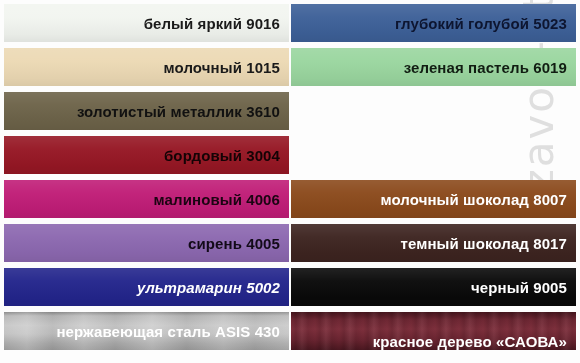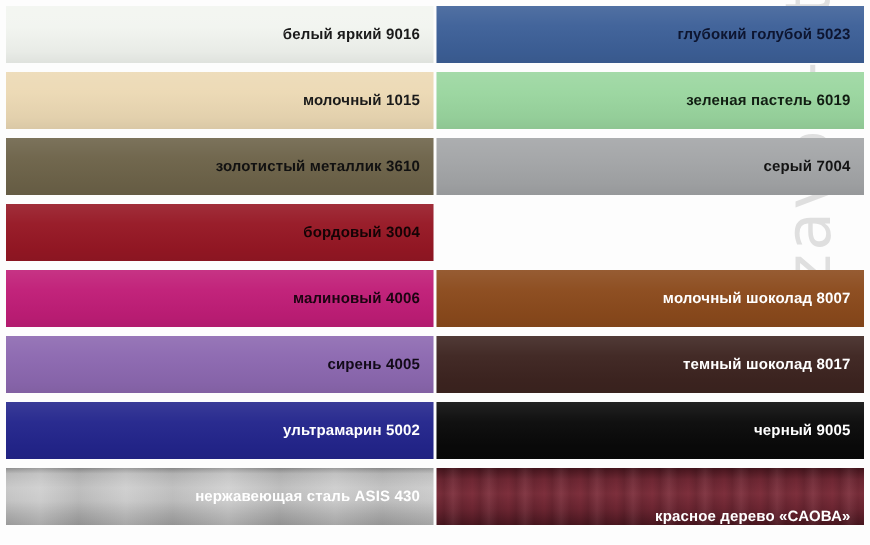--- a/index.html
+++ b/index.html
@@ -72,21 +72,21 @@
     box-sizing: border-box;
     padding-right: 9px;
     overflow: hidden;
   }
   .swatch.left  { margin-left: 4px; }
   .swatch.right { margin-right: 4px; }
 
   .swatch-label {
     position: relative;
     z-index: 3;
-    font-size: 10px;
+    font-size: 15px;
     font-weight: bold;
     letter-spacing: 0.1px;
     white-space: nowrap;
   }
 
   
   .tex-steel {
     background:
       linear-gradient(90deg,
         rgba(255,255,255,0.00) 0%,
@@ -155,23 +155,20 @@
       </div>
       <div class="swatch right tex-sheen" style="background-color: rgb(154, 214, 159);">
         <span class="swatch-label" style="color: rgb(17, 29, 18);">зеленая пастель 6019</span>
       </div>
     </div>
 
     <div class="swatch-row">
       <div class="swatch left tex-sheen" style="background-color: rgb(109, 99, 73);">
         <span class="swatch-label" style="color: rgb(17, 17, 17);">золотистый металлик 3610</span>
       </div>
-      <div class="swatch right tex-sheen" style="background-color: rgb(163, 165, 167);">
-        <span class="swatch-label" style="color: rgb(20, 20, 20);">серый 7004</span>
-      </div>
     </div>
 
     <div class="swatch-row">
       <div class="swatch left tex-sheen" style="background-color: rgb(150, 23, 36);">
         <span class="swatch-label" style="color: rgb(20, 3, 5);">бордовый 3004</span>
       </div>
     </div>
 
     <div class="swatch-row">
       <div class="swatch left tex-sheen" style="background-color: rgb(192, 29, 119);">
@@ -186,21 +183,21 @@
       <div class="swatch left tex-sheen" style="background-color: rgb(140, 104, 176);">
         <span class="swatch-label" style="color: rgb(18, 10, 24);">сирень 4005</span>
       </div>
       <div class="swatch right tex-sheen" style="background-color: rgb(61, 36, 32);">
         <span class="swatch-label" style="color: rgb(255, 255, 255); margin-left: 15px;">темный шоколад 8017</span>
       </div>
     </div>
 
     <div class="swatch-row">
       <div class="swatch left tex-sheen" style="background-color: rgb(35, 37, 140);">
-        <span class="swatch-label" style="color: rgb(255, 255, 255);">ультрамарин 5002</span>
+        <span class="swatch-label" style="color: rgb(255, 255, 255); font-style: italic;">ультрамарин 5002</span>
       </div>
       <div class="swatch right tex-sheen" style="background-color: rgb(9, 9, 9);">
         <span class="swatch-label" style="color: rgb(255, 255, 255);">черный 9005</span>
       </div>
     </div>
 
     <div class="swatch-row">
       <div class="swatch left tex-steel">
         <span class="swatch-label" style="color: rgb(255, 255, 255);">нержавеющая сталь ASIS 430</span>
       </div>

